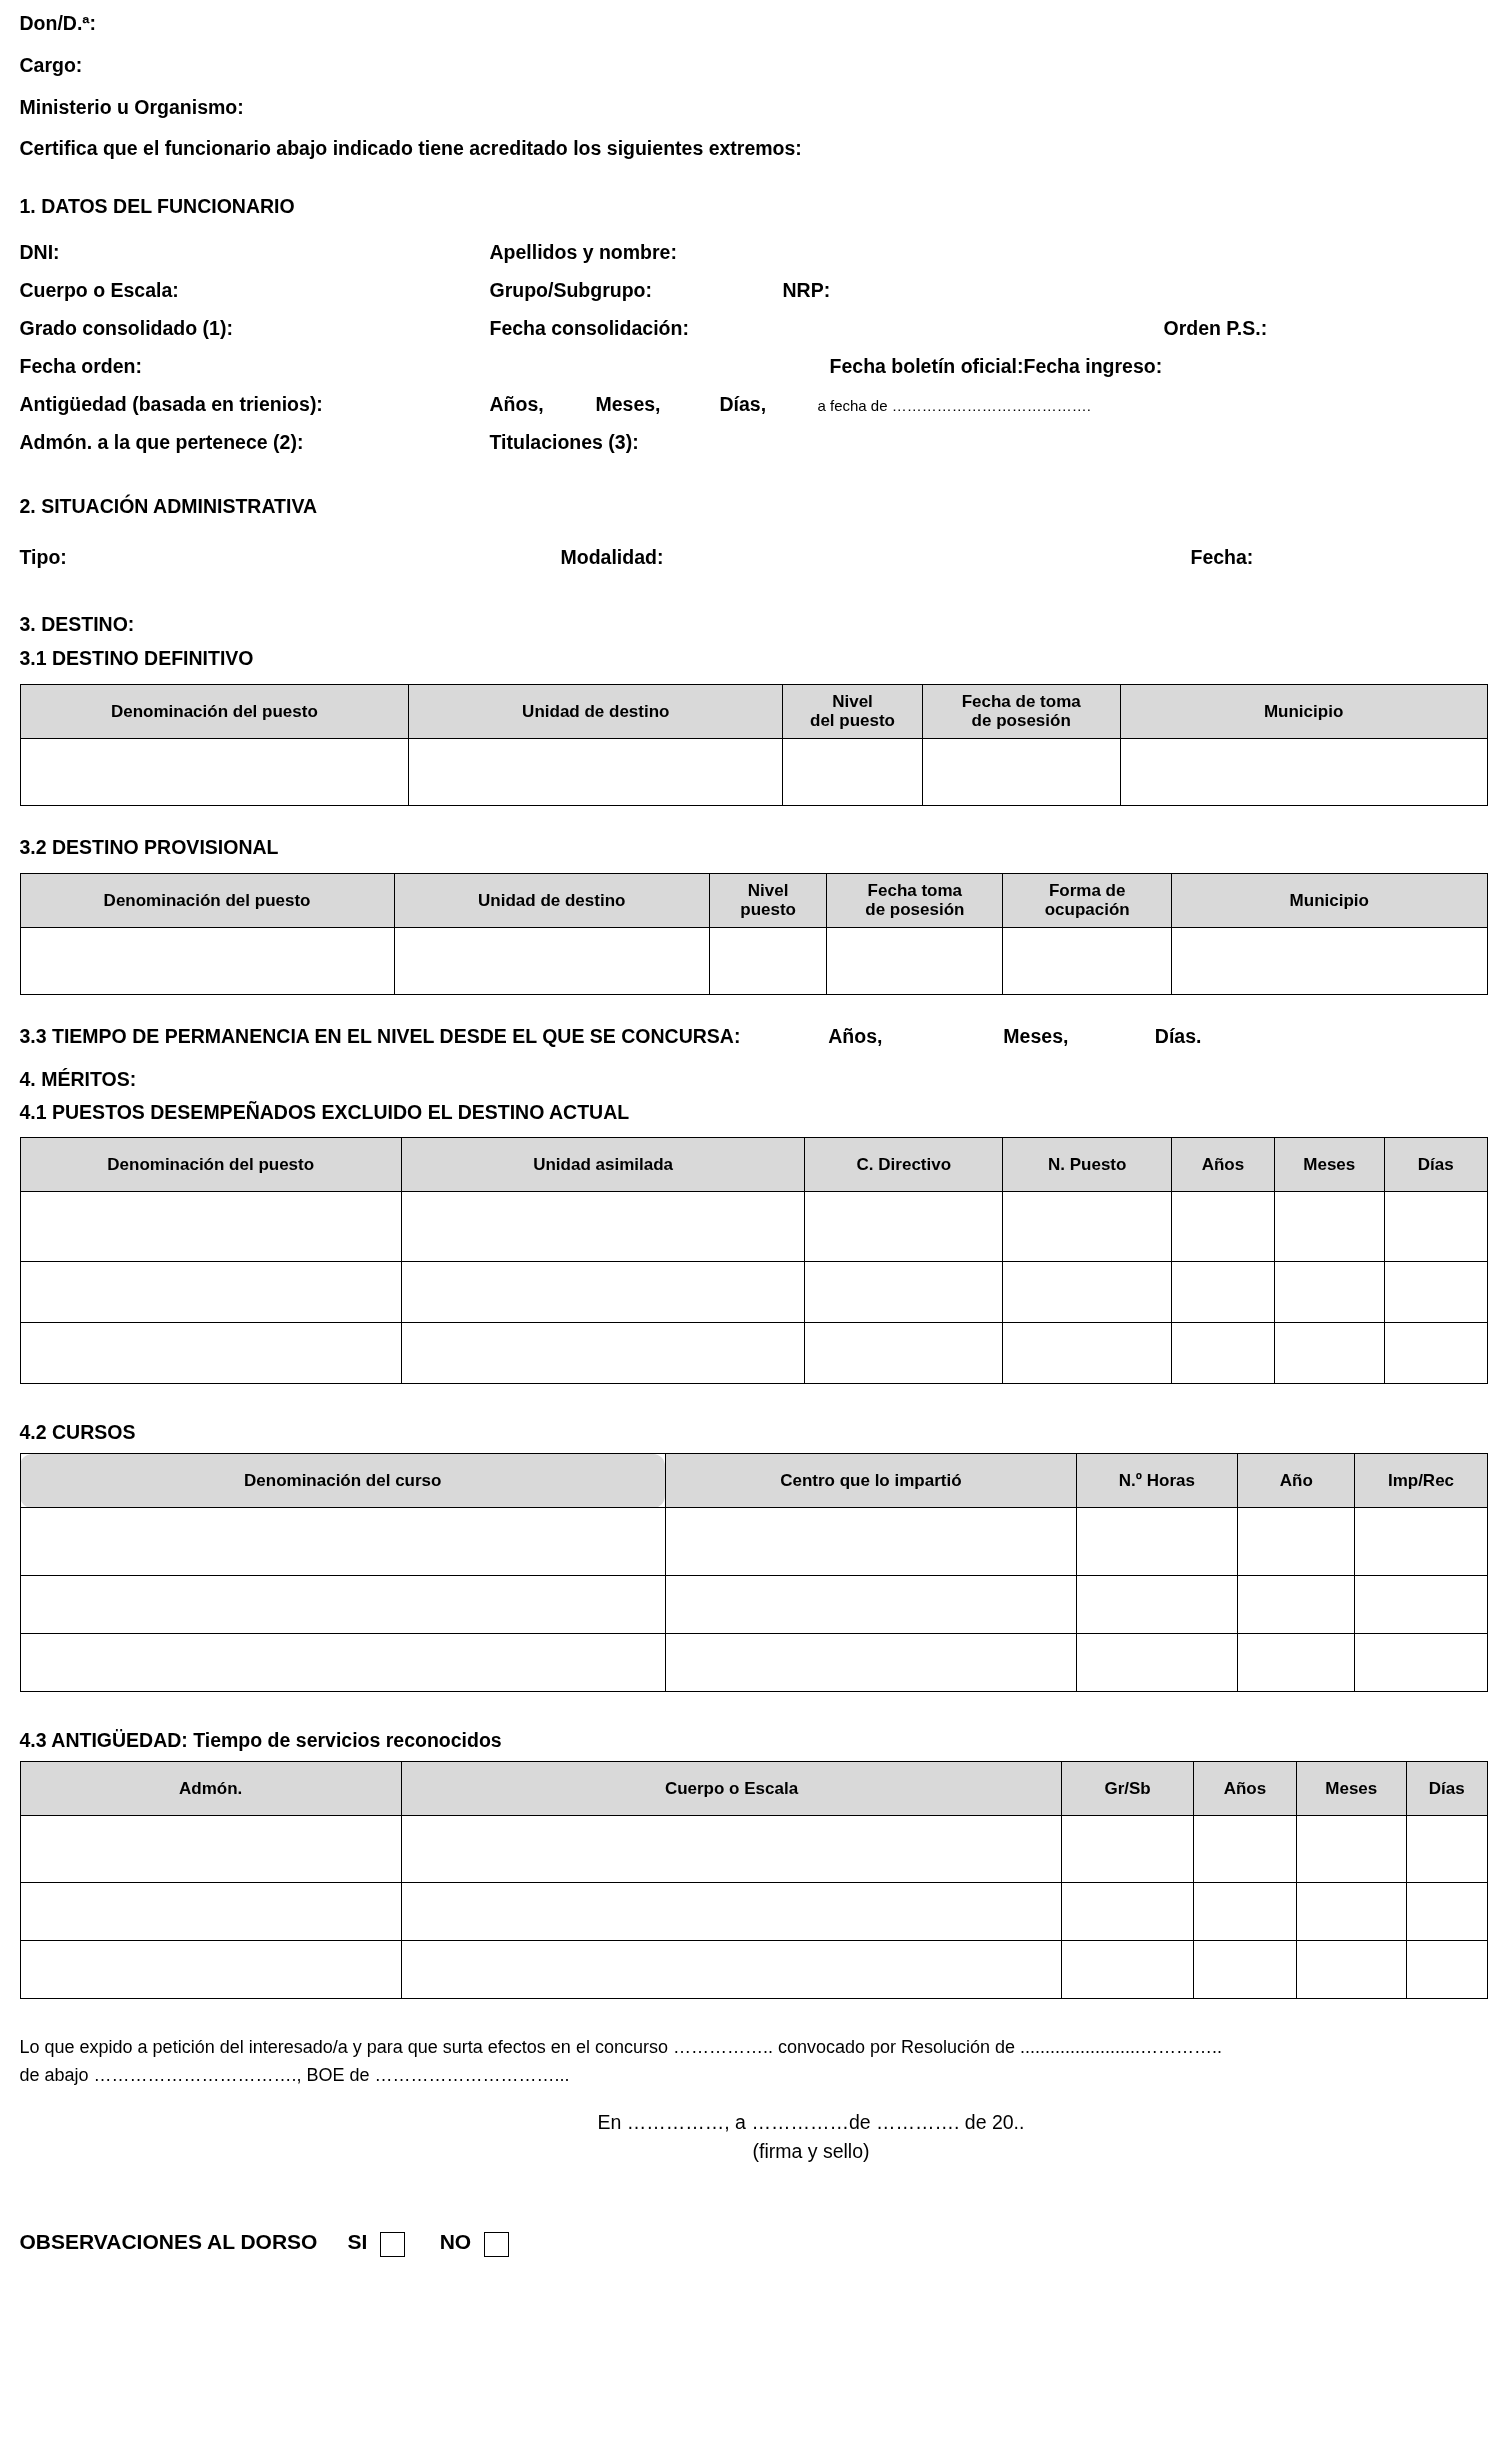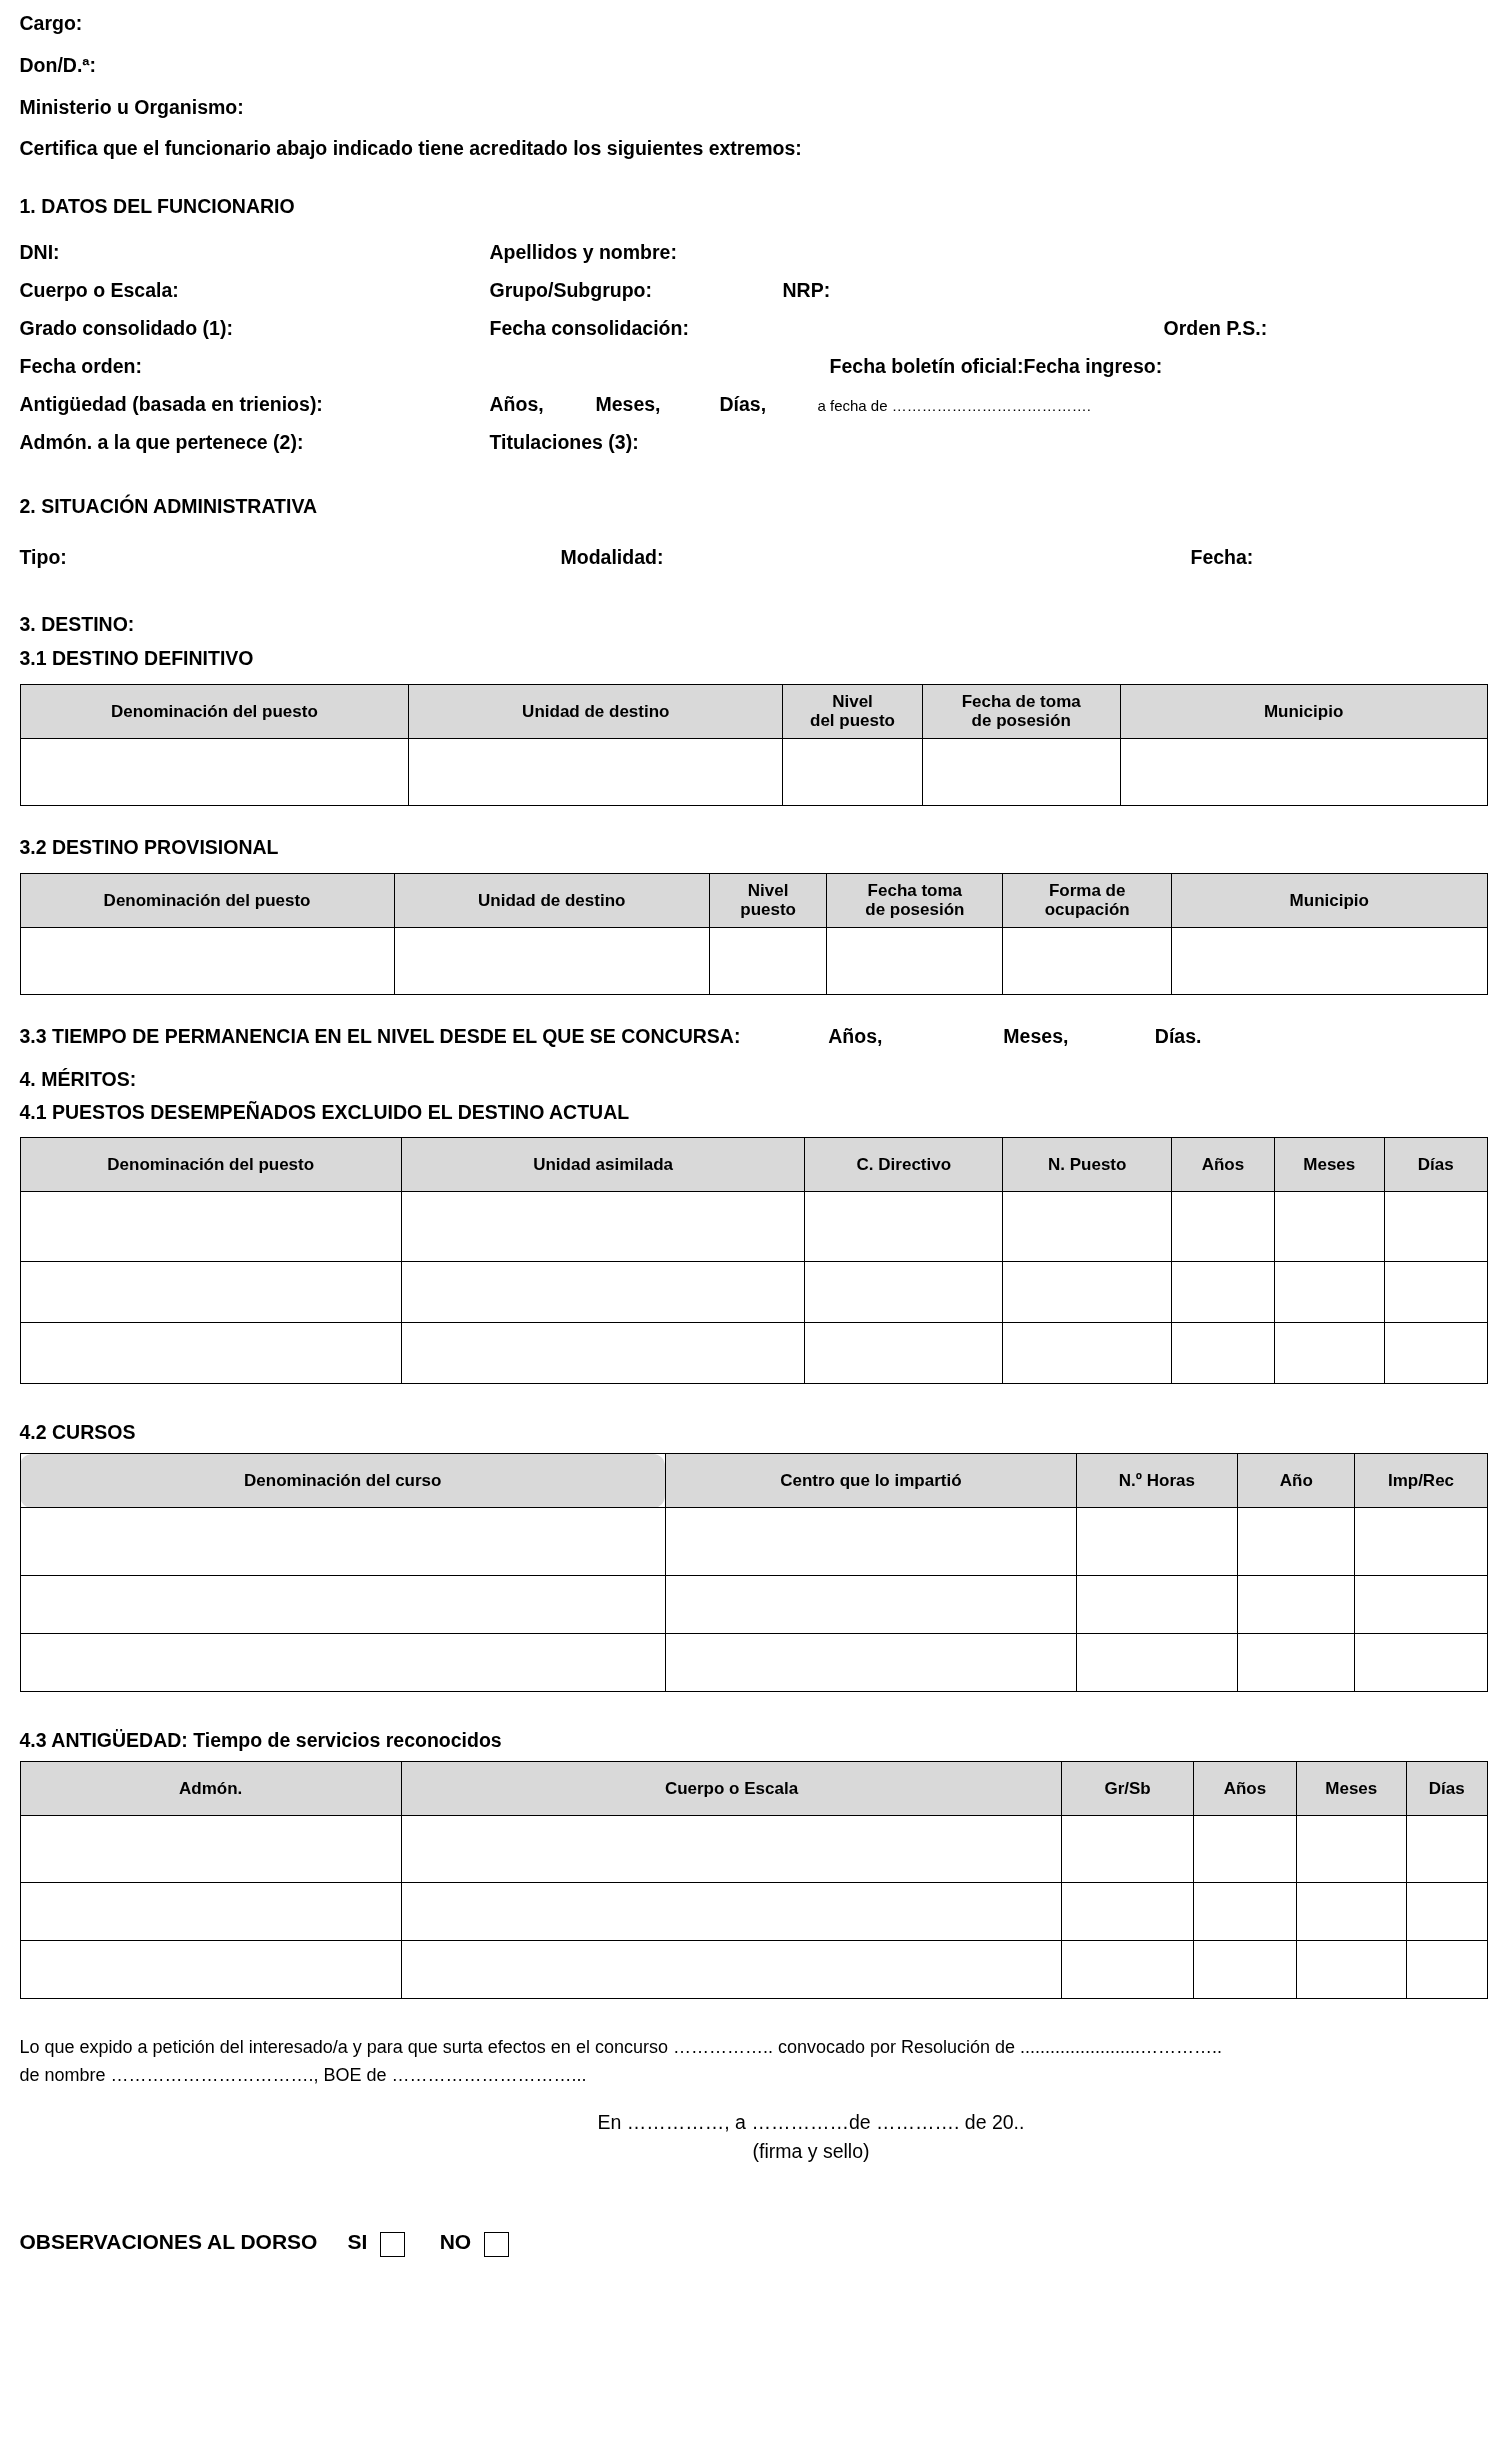--- a/index.html
+++ b/index.html
@@ -114,22 +114,22 @@
     position: relative;
     top: 2.7px;
   }
   .dots { letter-spacing: 0px; }
 </style>
 </head>
 <body>
 
 <div class="page">
 
+  <div class="hdr-line">Don/D.ª:</div>
   <div class="hdr-line">Cargo:</div>
-  <div class="hdr-line">Don/D.ª:</div>
   <div class="hdr-line">Ministerio u Organismo:</div>
   <div class="hdr-line" style="margin-bottom:35px;">Certifica que el funcionario abajo indicado tiene acreditado los siguientes extremos:</div>
 
   <div class="sec" style="margin-bottom:23px;">1.  DATOS DEL FUNCIONARIO</div>
 
   <div class="row">
     <span class="fld c1">DNI:</span>
     <span class="fld c2">Apellidos y nombre:</span>
   </div>
 
@@ -395,21 +395,21 @@
           <td></td>
           <td></td>
           <td></td>
           <td></td>
         </tr>
       </tbody>
     </table>
   </div>
 
   <div class="foot">Lo que expido a petición del interesado/a y para que surta efectos en el concurso …………….. convocado por Resolución de ........................…………..</div>
-  <div class="foot" style="margin-top:1.8px;">de nombre ……………………………., BOE de …………………………...</div>
+  <div class="foot" style="margin-top:1.8px;">de abajo ……………………………., BOE de …………………………...</div>
 
   <div class="sign">En ……………, a ……………de …………. de 20..</div>
   <div class="sign small" style="margin-top:5.3px;">(firma y sello)</div>
 
   <div class="obs">
     <span>OBSERVACIONES AL DORSO</span>
     <span class="sp"></span>
     <span>SI</span>
     <span class="chk"></span>
     <span>NO</span>

